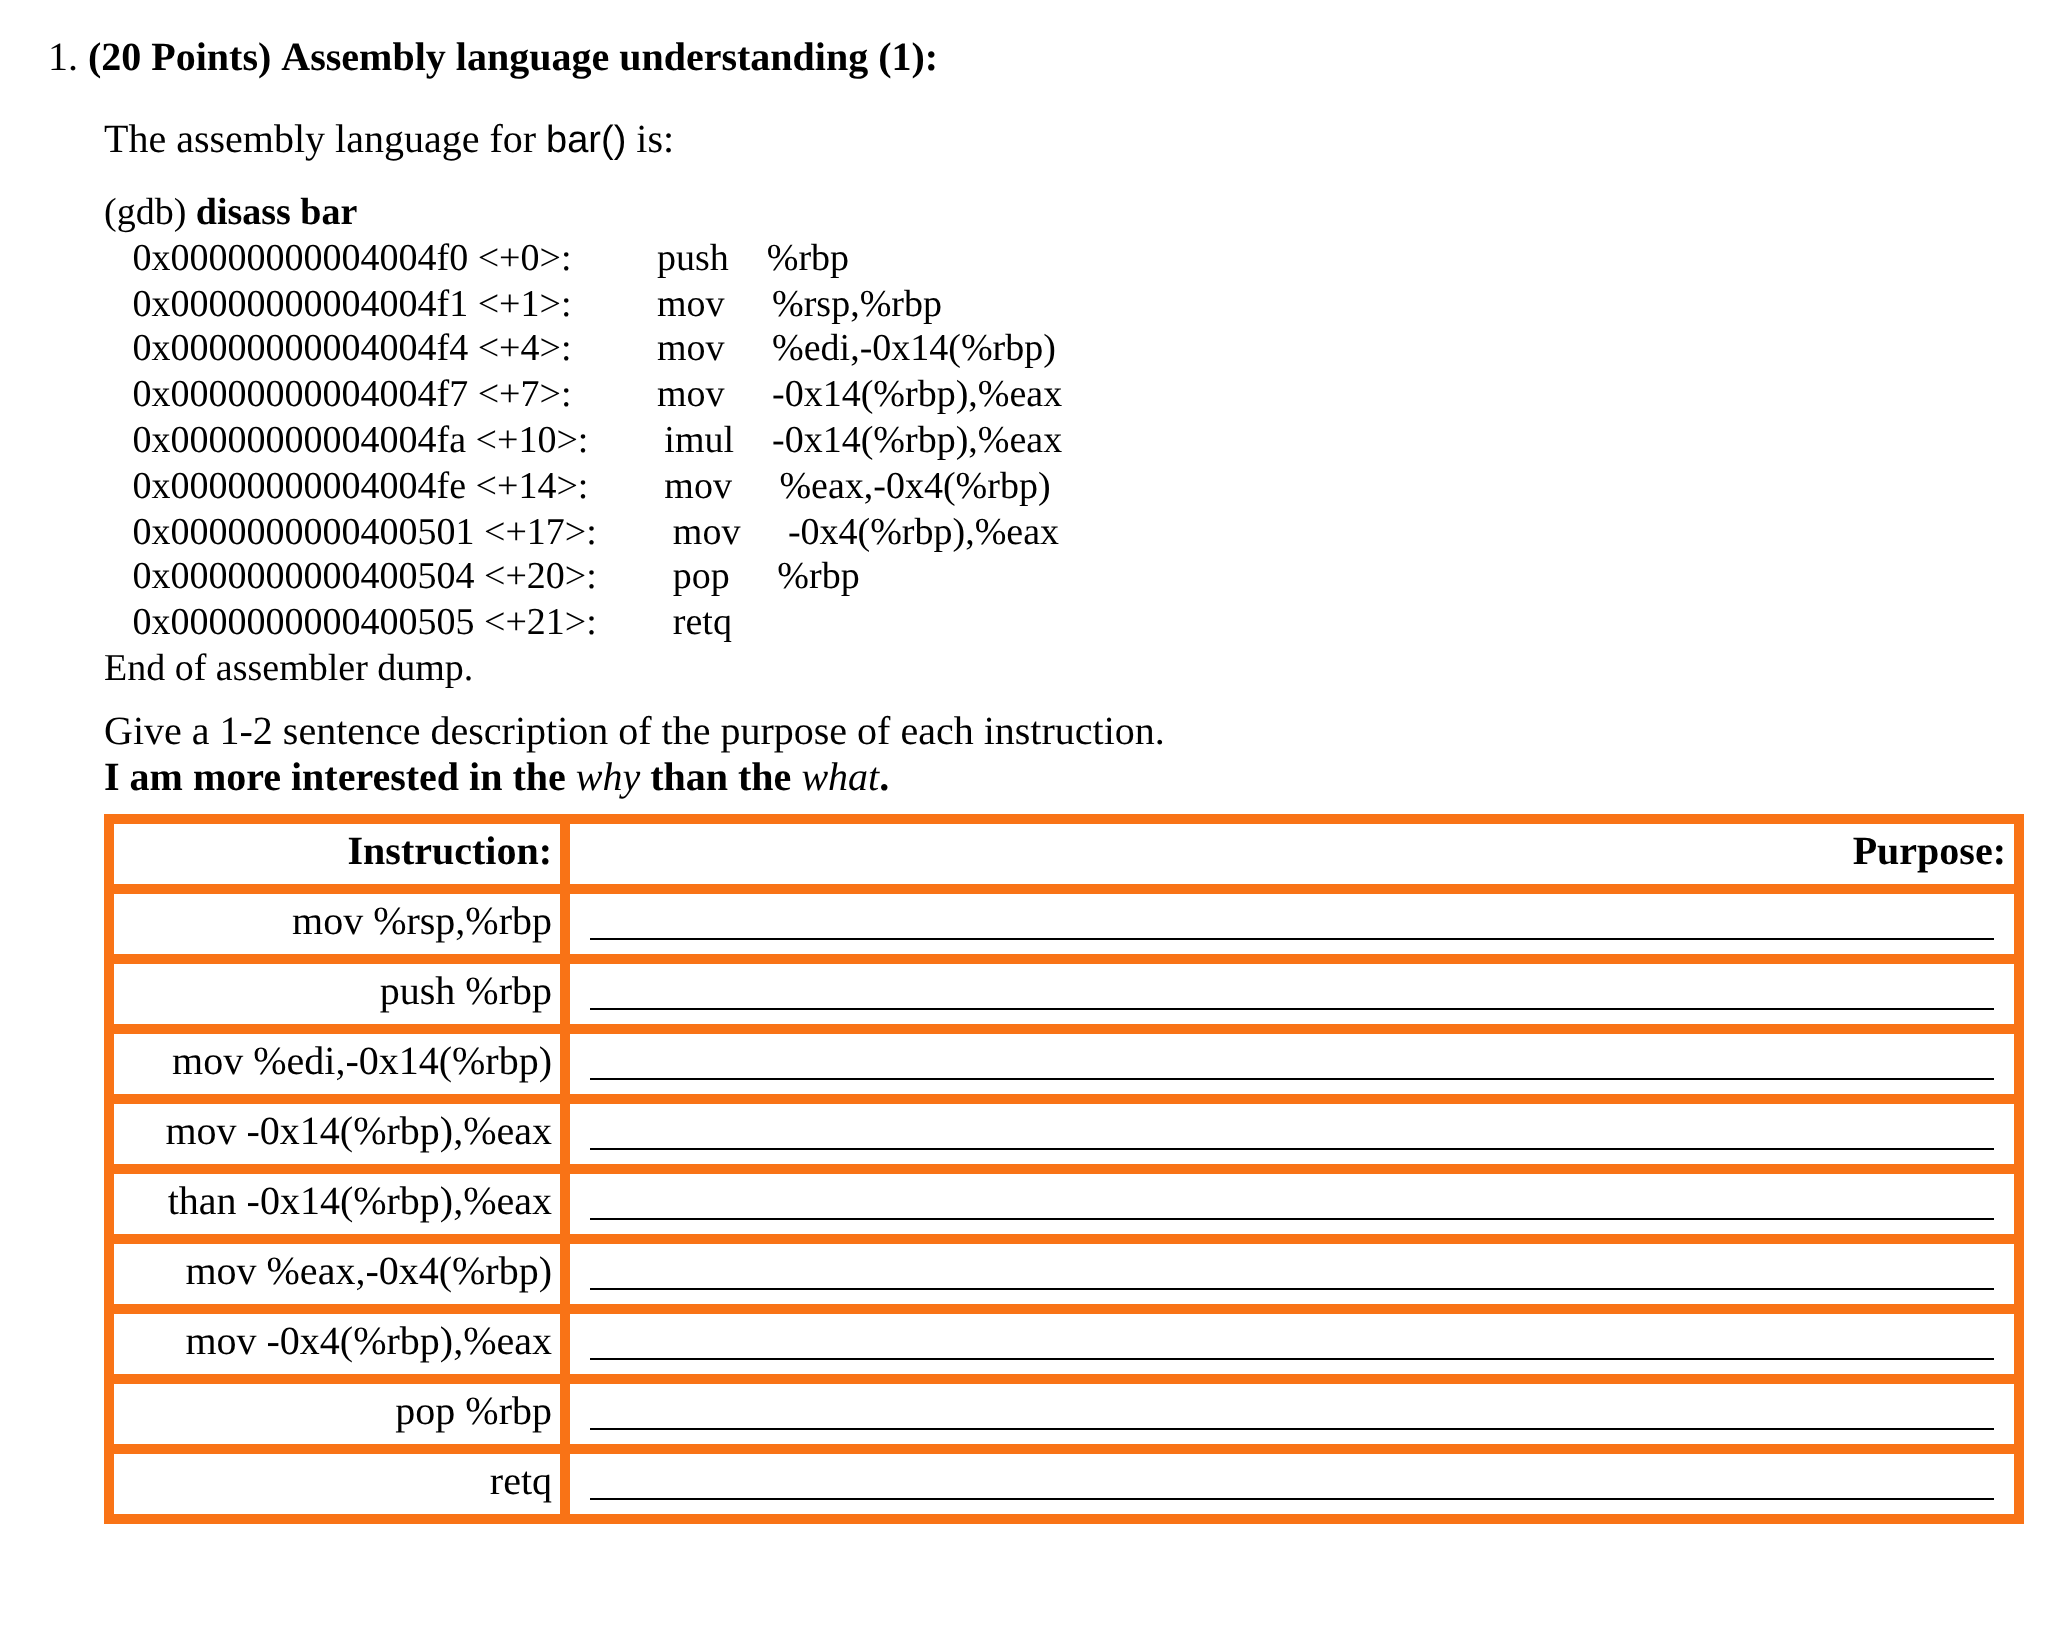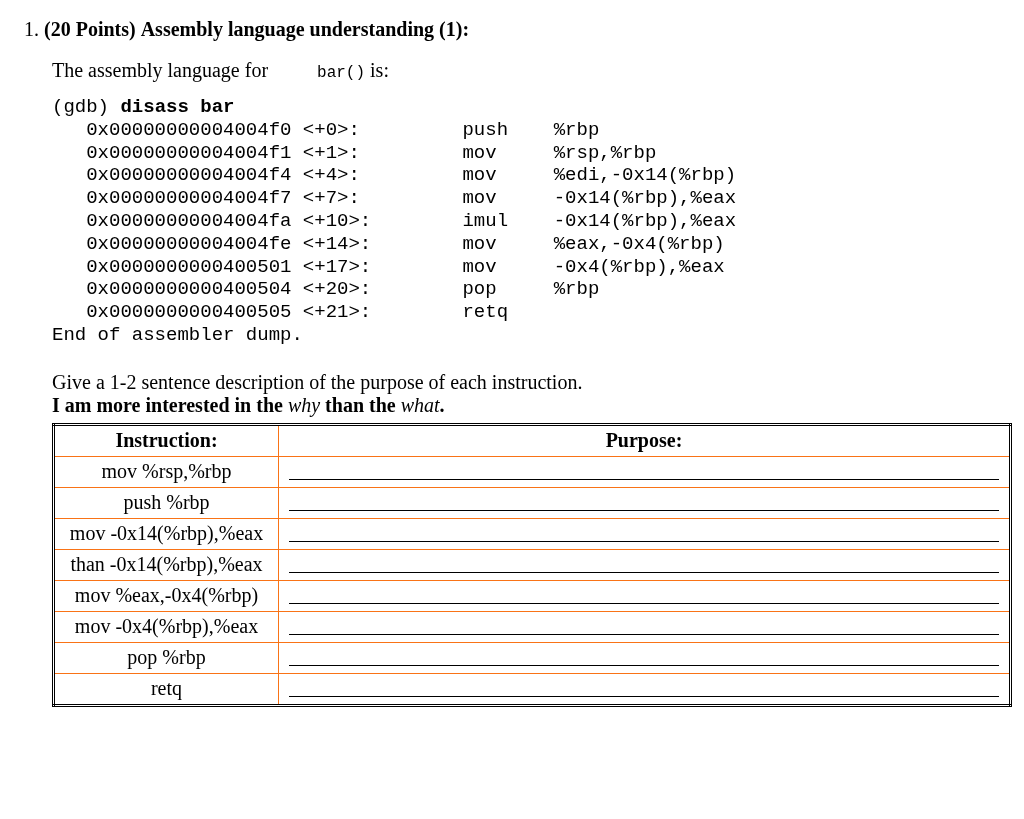--- a/index.html
+++ b/index.html
@@ -19,31 +19,30 @@
     display: inline;
   }
   .title-line .bold {
     font-weight: bold;
   }
   .intro {
     margin-left: 28px;
     margin-bottom: 14px;
   }
   .intro .code {
-    font-family: Liberation Mono, monospace;
-    font-size: 16px;
-    margin-left: 44px;
+    font-family: Liberation Sans, sans-serif;
+    font-size: 19px;
   }
   .asm-block {
     margin-left: 28px;
-    font-family: Liberation Mono, monospace;
+    font-family: Liberation Serif, serif;
     font-size: 19px;
     line-height: 1.2;
     white-space: pre;
-    margin-bottom: 24px;
+    margin-bottom: 8px;
   }
   .asm-block .bold {
     font-weight: bold;
   }
   .question {
     margin-left: 28px;
     margin-bottom: 6px;
   }
   .question .bold {
     font-weight: bold;
@@ -52,23 +51,23 @@
     font-style: italic;
     font-weight: normal;
   }
   table.outer {
     margin-left: 28px;
     border-collapse: collapse;
     border: 3px double #000;
     width: 960px;
   }
   table.outer td, table.outer th {
-    border: 1px solid #f97316;
+    border: 5px solid #f97316;
     padding: 2px 4px;
-    text-align: center;
+    text-align: right;
     vertical-align: middle;
     font-family: "Times New Roman", Times, serif;
     font-size: 20px;
     height: 26px;
   }
   table.outer th {
     font-weight: bold;
   }
   .instr-col {
     width: 215px;
@@ -127,20 +126,26 @@
           <span class="line"></span>
         </td>
       </tr>
       <tr>
         <td class="instr-col">push %rbp</td>
         <td>
           <span class="line"></span>
         </td>
       </tr>
       <tr>
+        <td class="instr-col">mov %edi,-0x14(%rbp)</td>
+        <td>
+          <span class="line"></span>
+        </td>
+      </tr>
+      <tr>
         <td class="instr-col">mov -0x14(%rbp),%eax</td>
         <td>
           <span class="line"></span>
         </td>
       </tr>
       <tr>
         <td class="instr-col">than -0x14(%rbp),%eax</td>
         <td>
           <span class="line"></span>
         </td>

